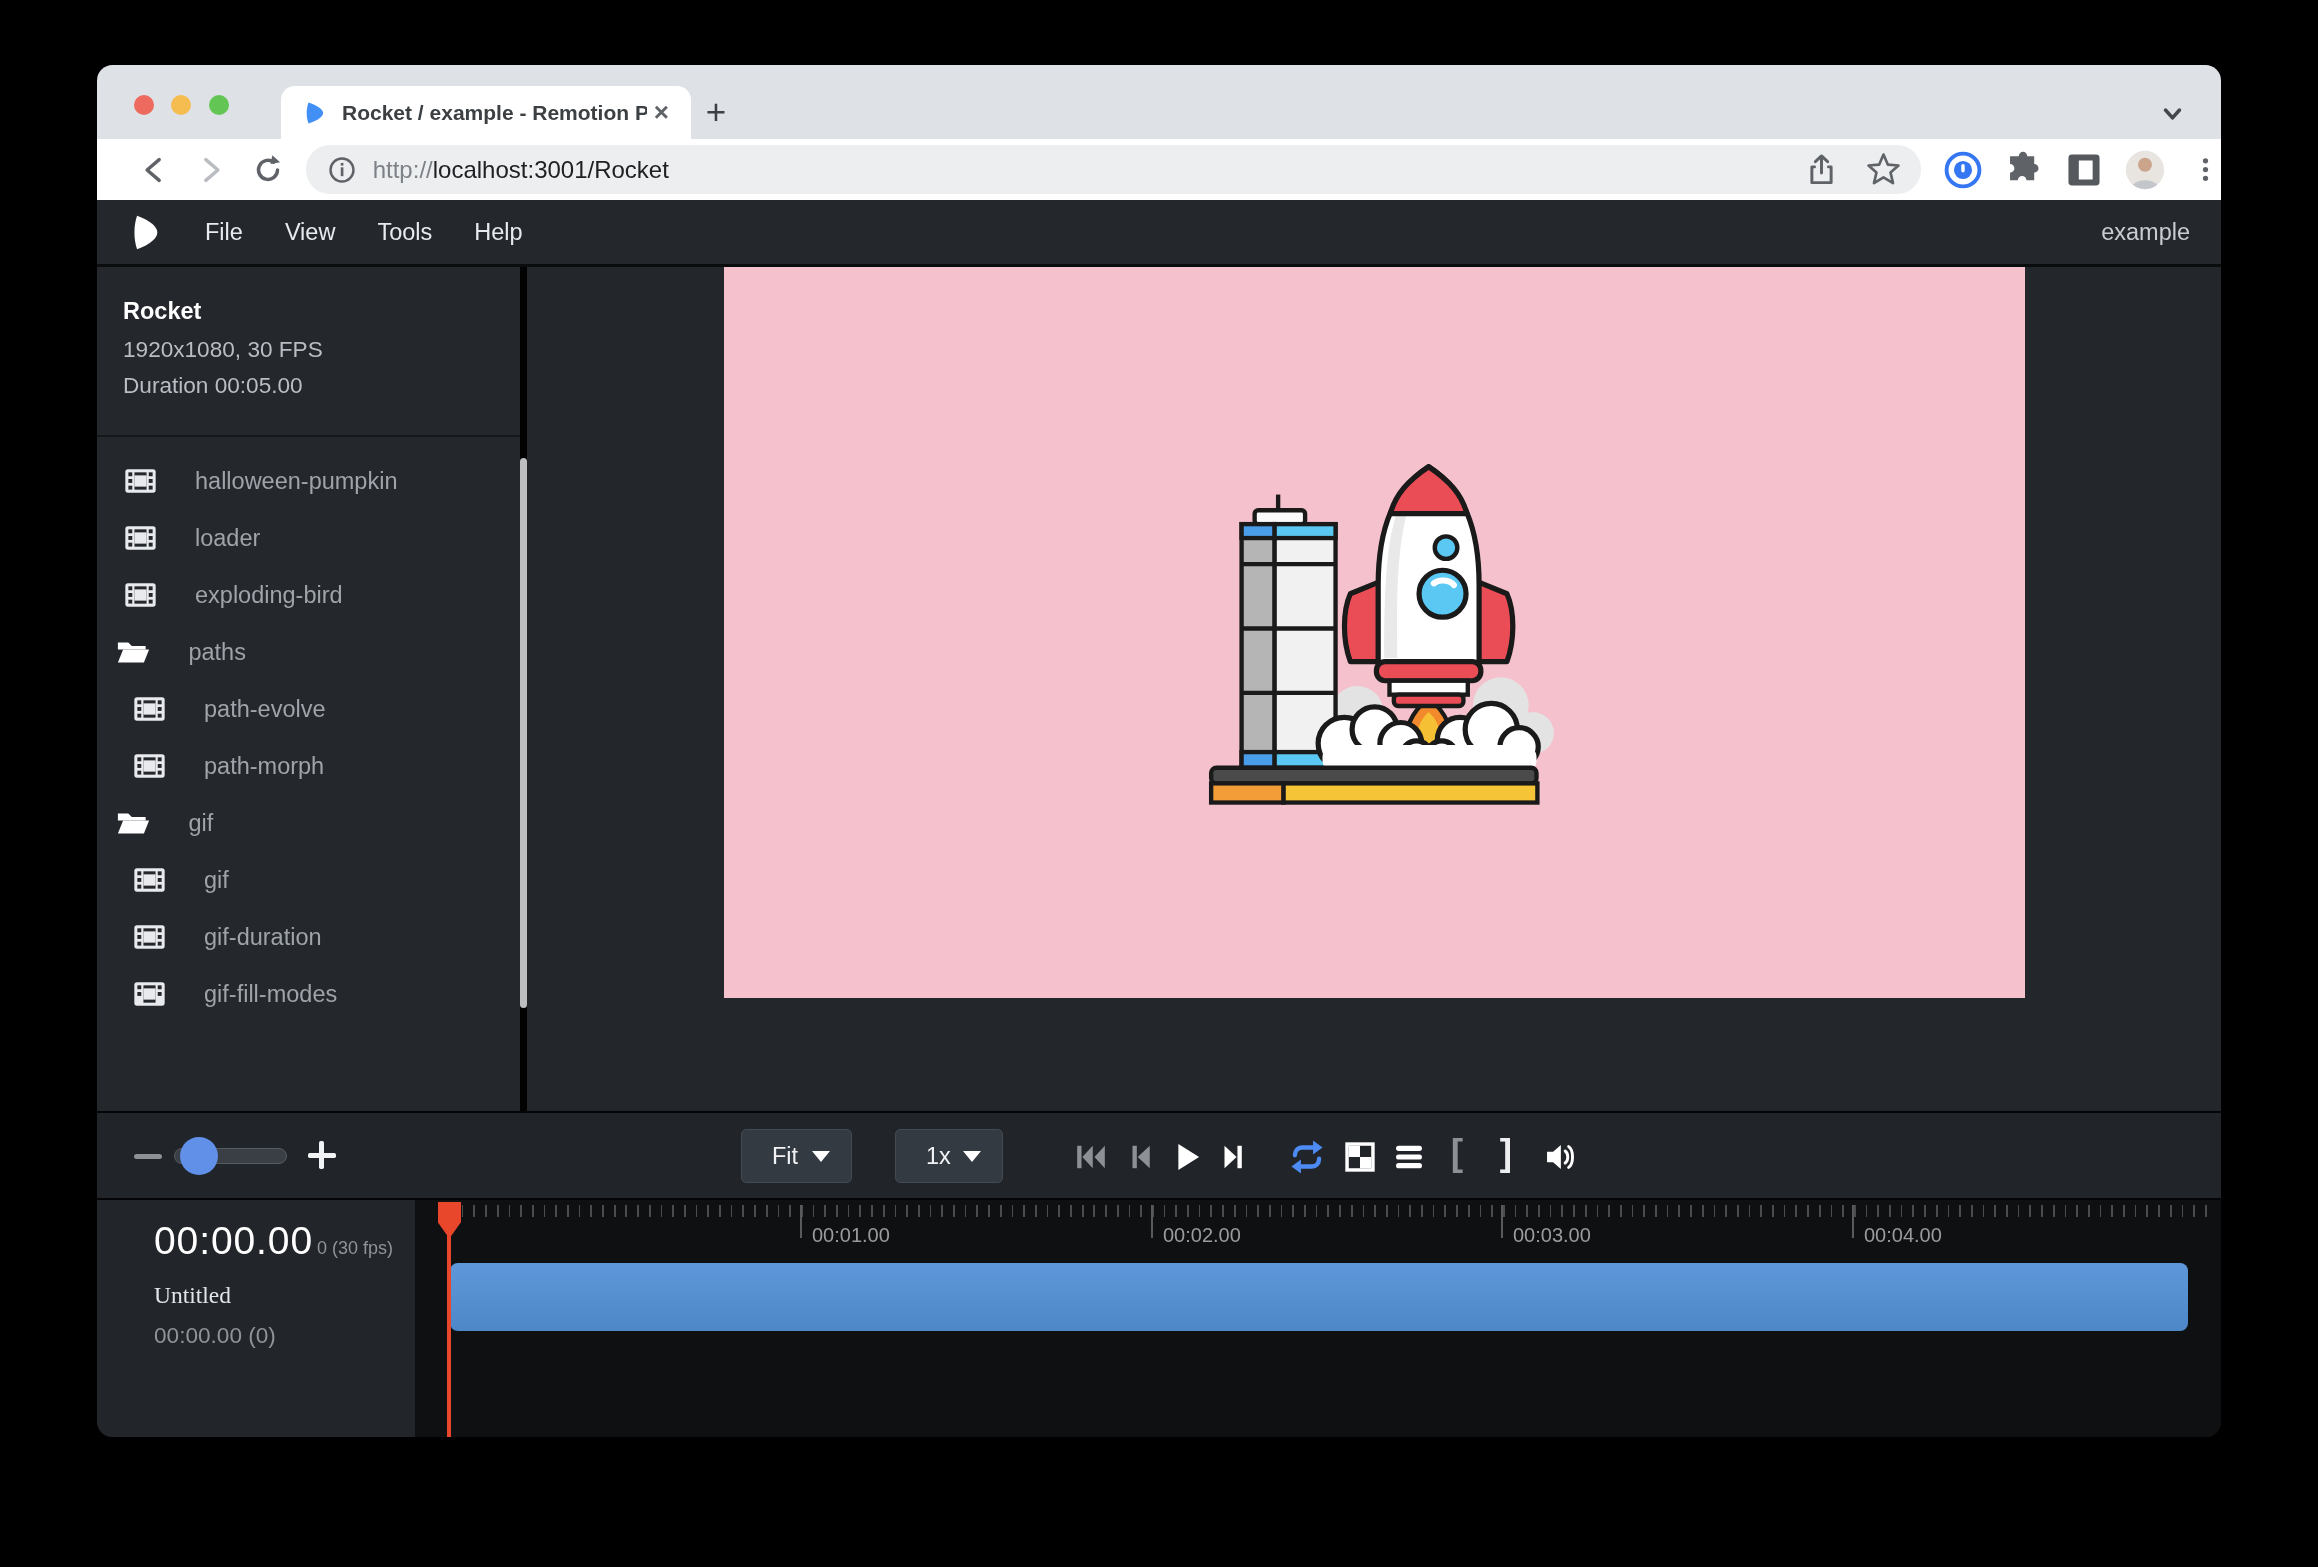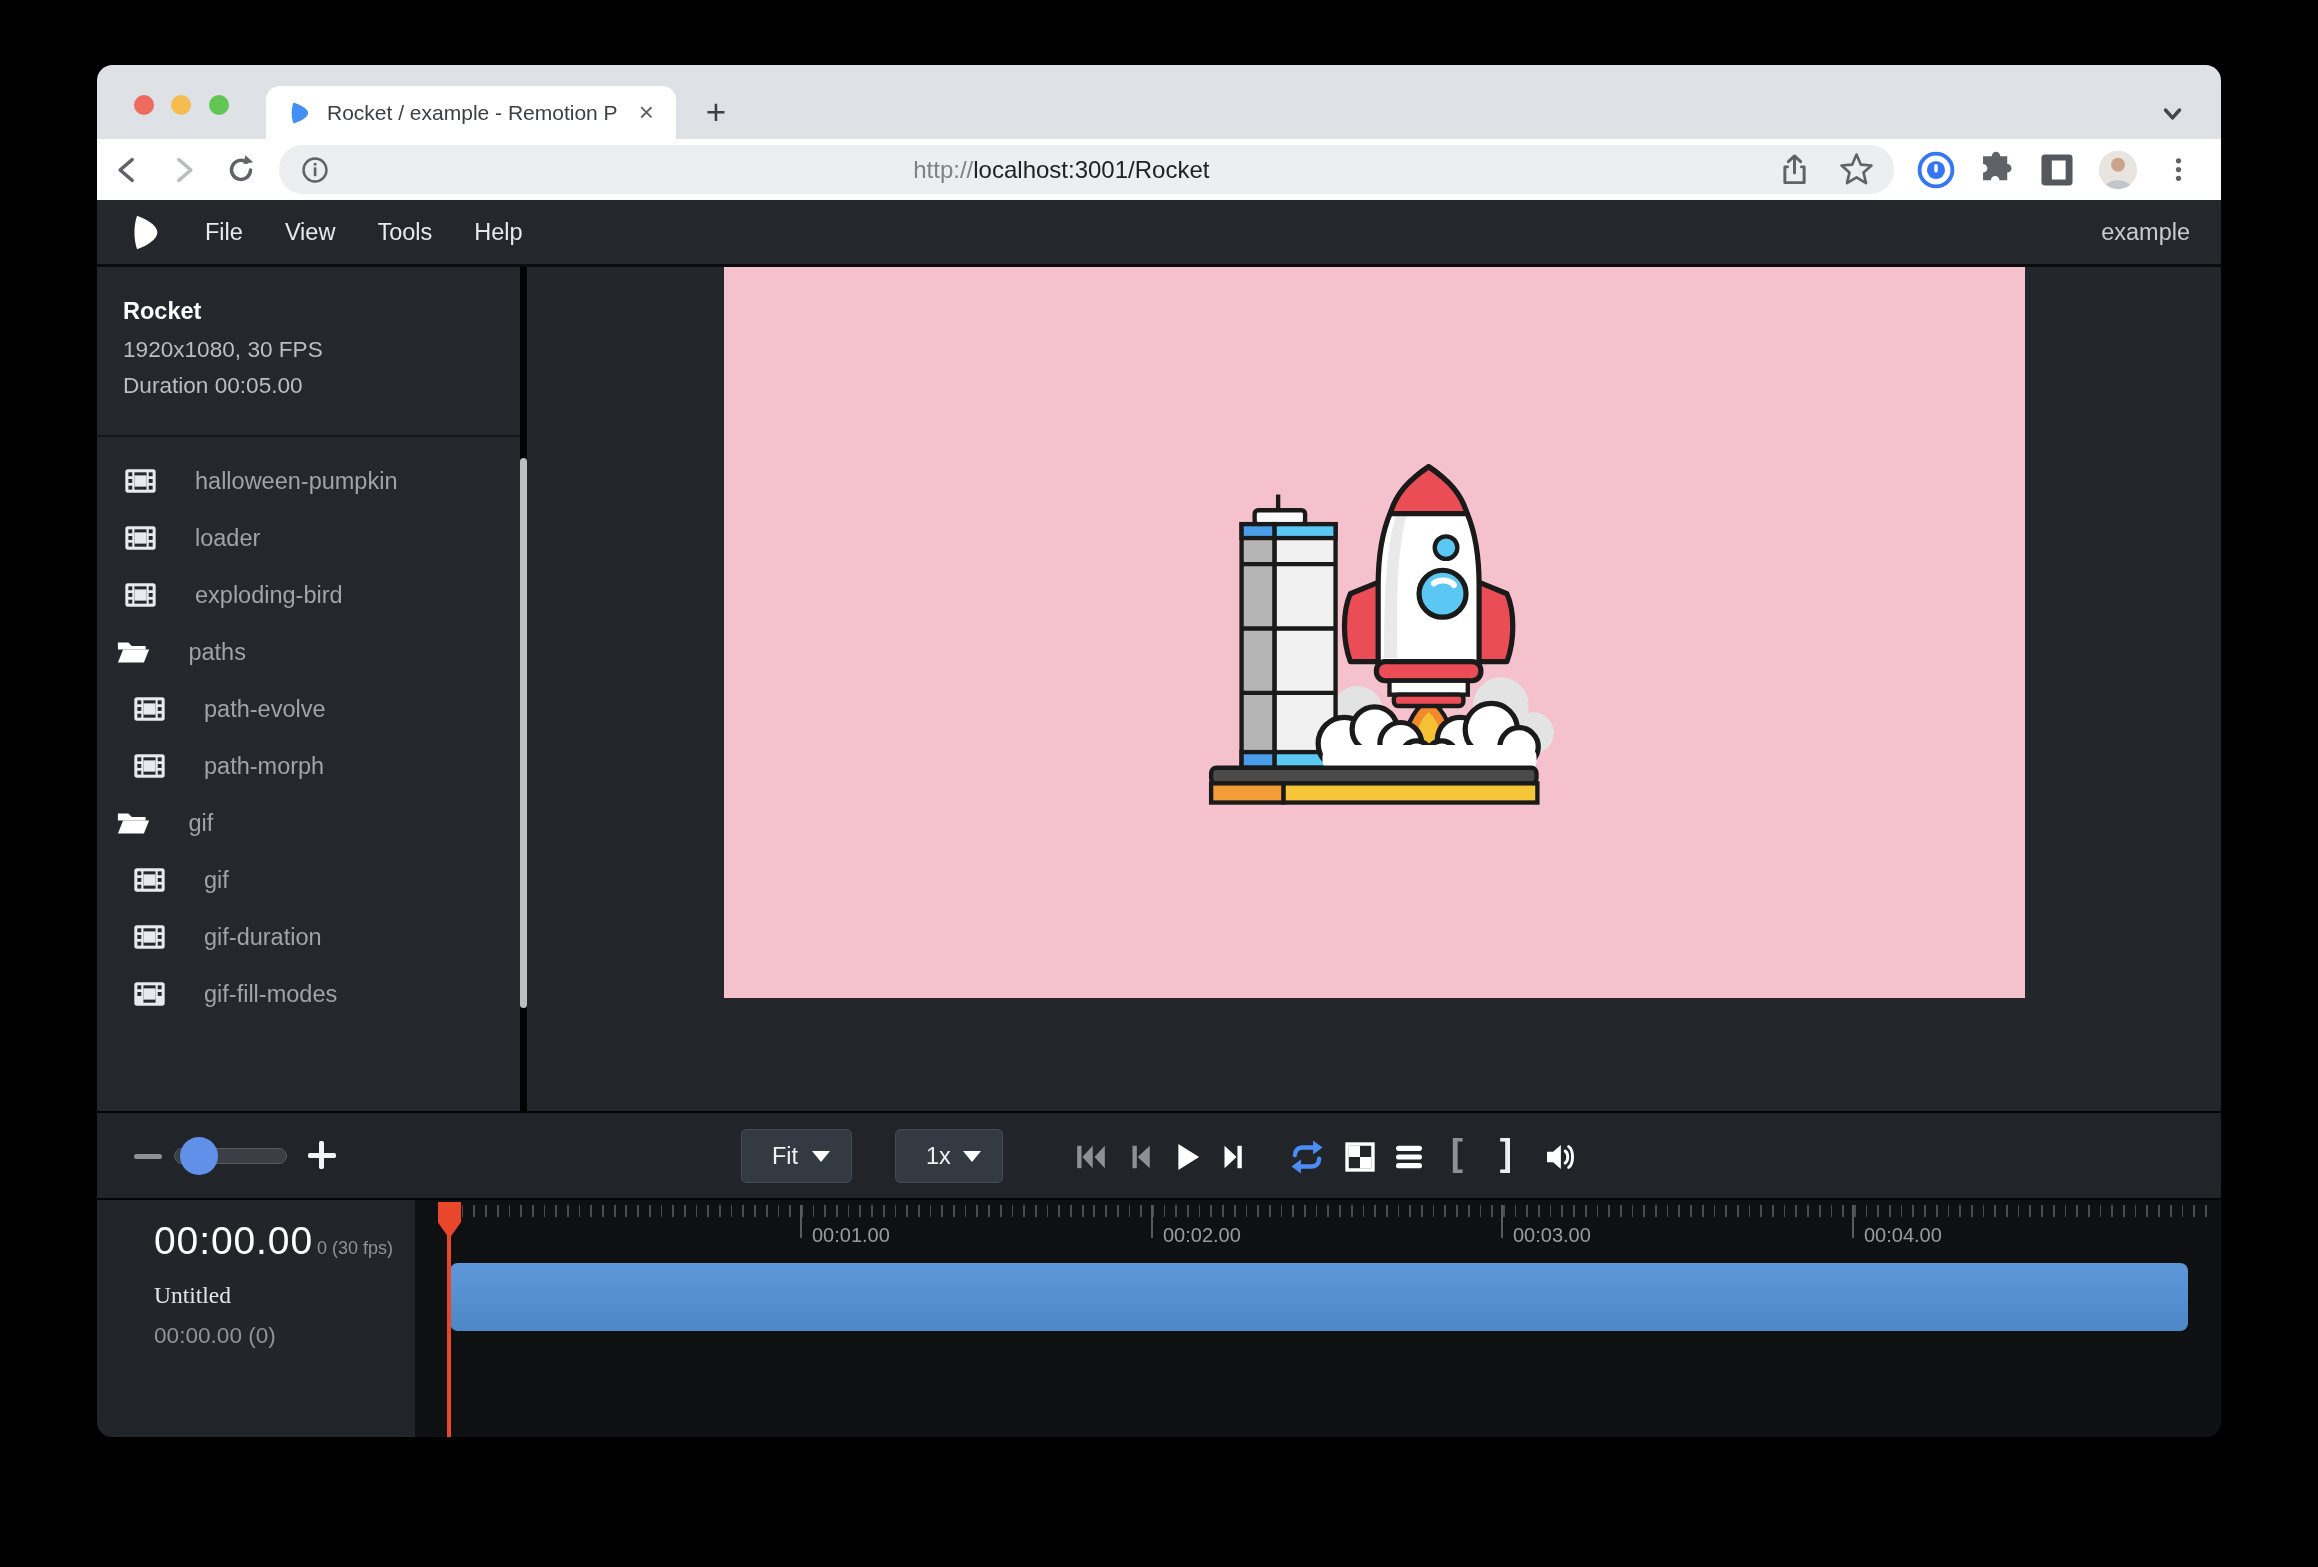--- a/index.html
+++ b/index.html
@@ -9,29 +9,29 @@
   *{box-sizing:border-box;margin:0;padding:0;font-family:"Liberation Sans",sans-serif;}
   html,body{background:#000;}
   body{width:2319px;height:1567px;position:relative;overflow:hidden;}
   .window{position:absolute;left:97px;top:65px;width:2124px;height:1372px;border-radius:15.7px;overflow:hidden;background:#24272c;display:flex;flex-direction:column;}
 
   
   .tabstrip{height:74px;background:#dee1e6;position:relative;flex:0 0 auto;}
   .traffic{position:absolute;top:30px;left:37px;display:flex;gap:17.4px;}
   .traffic span{width:20px;height:20px;border-radius:50%;display:block;}
   .tl-close{background:#ee6a5f;} .tl-min{background:#f5bd4f;} .tl-max{background:#62c554;}
-  .tab{position:absolute;left:169px;top:21px;width:410px;height:53px;background:#fff;border-radius:14px 14px 0 0;display:flex;align-items:center;padding:0 15.7px 0 21px;}
+  .tab{position:absolute;left:184px;top:21px;width:410px;height:53px;background:#fff;border-radius:14px 14px 0 0;display:flex;align-items:center;padding:0 15.7px 0 21px;font-weight:bold;}
   .tab-favicon{width:26px;height:26px;flex:0 0 auto;}
   .tab-title{flex:1;margin-left:14px;font-size:21px;color:#3c4043;white-space:nowrap;overflow:hidden;}
   .tab-close{width:28px;height:28px;color:#5f6368;font-size:26px;line-height:26px;text-align:center;flex:0 0 auto;}
   .newtab{position:absolute;left:600px;top:28px;width:38px;height:38px;font-size:35px;line-height:37px;color:#3c4043;text-align:center;font-weight:300;}
   .tab-chevron{position:absolute;right:31px;top:31px;}
 
   
-  .chrome-bar{height:61px;background:#fff;display:flex;align-items:center;padding:0 11px;flex:0 0 auto;text-align:center;}
+  .chrome-bar{height:61px;background:#fff;display:flex;align-items:center;padding:0 38px;flex:0 0 auto;}
   .nav-ico{width:38px;height:38px;margin-right:19px;flex:0 0 auto;}
   .omnibox{height:49px;flex:0 0 auto;width:1615px;background:#eceef0;border-radius:24px;display:flex;align-items:center;padding:0 19px 0 21px;}
   .omni-url{font-size:24px;margin-left:15.7px;flex:1;white-space:nowrap;overflow:hidden;}
   .omni-url .scheme{color:#7d8287;} .omni-url .host{color:#202124;}
   .ext-row{display:flex;align-items:center;margin-left:22.6px;gap:22.6px;}
 
   
   .menubar{height:67px;background:var(--ui-dark);border-bottom:3.5px solid #0b0c0e;display:flex;align-items:center;padding:0 31px 0 33px;flex:0 0 auto;}
   .menu-logo{width:30px;height:37px;margin-right:24px;}
   .menu-item{color:#e8eaed;font-size:23.5px;padding:0 21px;height:100%;display:flex;align-items:center;}

